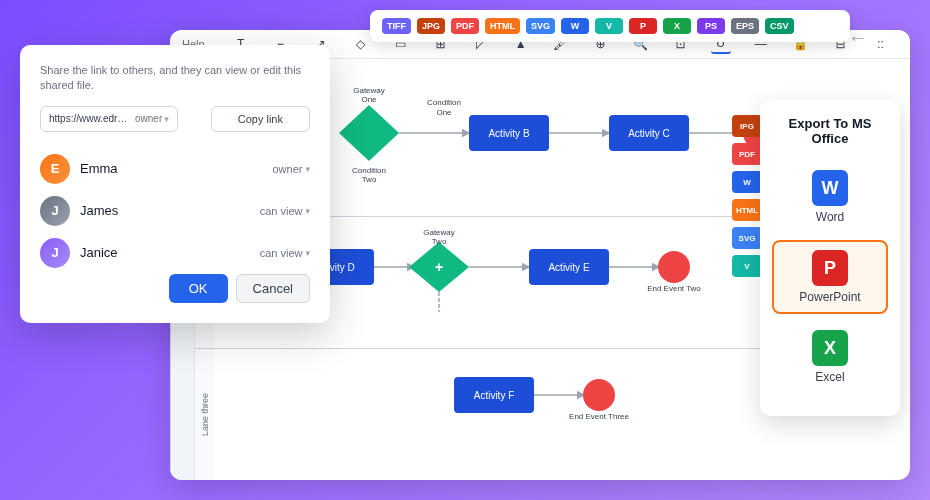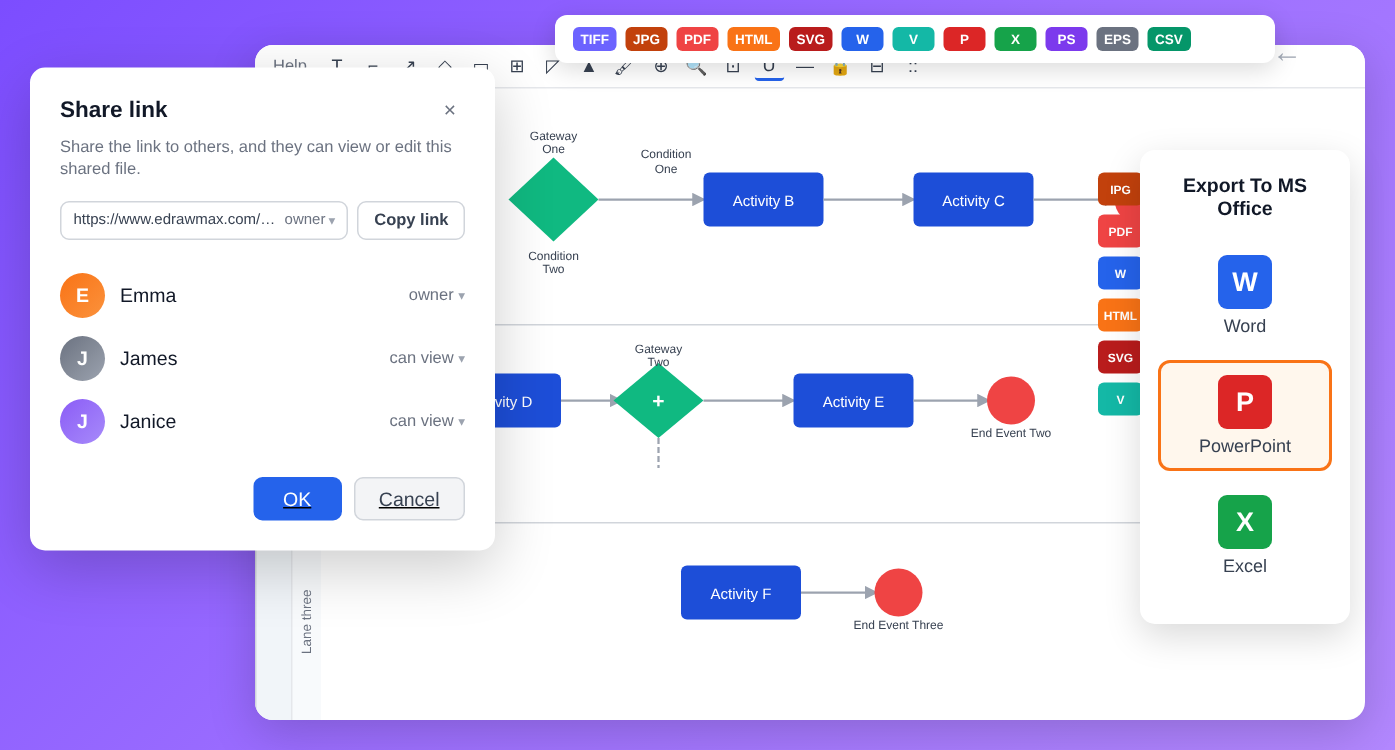--- a/index.html
+++ b/index.html
@@ -48,21 +48,21 @@
       padding: 3px 5px;
       color: #fff;
       cursor: pointer;
       min-width: 28px;
       text-align: center;
     }
     .fmt-tiff { background: #6c63ff; }
     .fmt-jpg  { background: #c2410c; }
     .fmt-pdf  { background: #ef4444; text-align: right; }
     .fmt-html { background: #f97316; }
-    .fmt-svg  { background: #b91c1c; }
+    .fmt-svg  { background: #3b82f6; }
     .fmt-w    { background: #2563eb; }
     .fmt-v    { background: #14b8a6; }
     .fmt-p    { background: #dc2626; }
     .fmt-x    { background: #16a34a; }
     .fmt-ps   { background: #7c3aed; }
     .fmt-eps  { background: #6b7280; }
     .fmt-csv  { background: #059669; }
 
     
     .arrow-right {
@@ -73,21 +73,21 @@
       font-size: 20px;
       z-index: 11;
     }
 
     
     .toolbar {
       display: flex;
       align-items: center;
       padding: 4px 12px;
       border-bottom: 1px solid #e5e7eb;
-      gap: 4px;
+      gap: 20px;
       background: #fff;
       position: relative;
     }
     .toolbar-label {
       font-size: 11px;
       color: #6b7280;
       margin-right: 6px;
     }
     .toolbar-icon {
       width: 20px;
@@ -258,26 +258,27 @@
       display: flex;
       align-items: center;
       gap: 2px;
       cursor: pointer;
     }
 
     .copy-btn {
       background: #fff;
       border: 1px solid #d1d5db;
       border-radius: 6px;
-      padding: 6px 10px;
+      padding: 6px 26px;
       font-size: 11px;
       color: #374151;
       cursor: pointer;
       white-space: nowrap;
-      font-weight: 700;
+      font-weight: 400;
+      margin-left: 27px;
     }
 
     
     .user-item {
       display: flex;
       align-items: center;
       padding: 6px 0;
       gap: 10px;
     }
 
@@ -316,22 +317,20 @@
     .chevron {
       font-size: 9px;
       color: #9ca3af;
     }
 
     
     .dialog-footer {
       display: flex;
       justify-content: flex-end;
       gap: 8px;
-      margin-top: 16px;
-      text-decoration: underline;
     }
 
     .btn-ok {
       background: #2563eb;
       color: #fff;
       border: none;
       border-radius: 6px;
       padding: 7px 20px;
       font-size: 13px;
       cursor: pointer;
@@ -586,24 +585,20 @@
     <span class="export-label">PowerPoint</span>
   </div>
 
   <div class="export-item">
     <div class="export-icon icon-excel">X</div>
     <span class="export-label">Excel</span>
   </div>
 </div>
 
 <div class="share-dialog">
-  <div class="dialog-header">
-    <span class="dialog-title">Share link</span>
-    <div class="close-btn">×</div>
-  </div>
 
   <div class="dialog-subtitle">Share the link to others, and they can view or edit this shared file.</div>
 
   <div class="link-row">
     <div class="link-input">
       <span class="link-text">https://www.edrawmax.com/online/fil</span>
       <span class="link-role">
         <span>owner</span>
         <span class="chevron">▾</span>
       </span>

